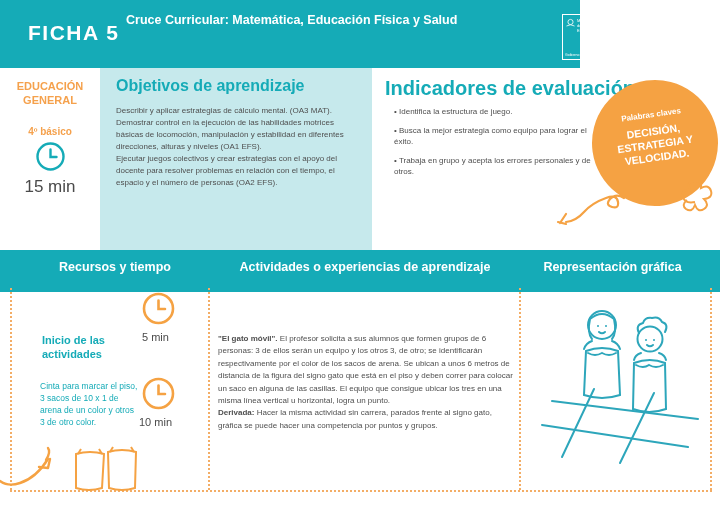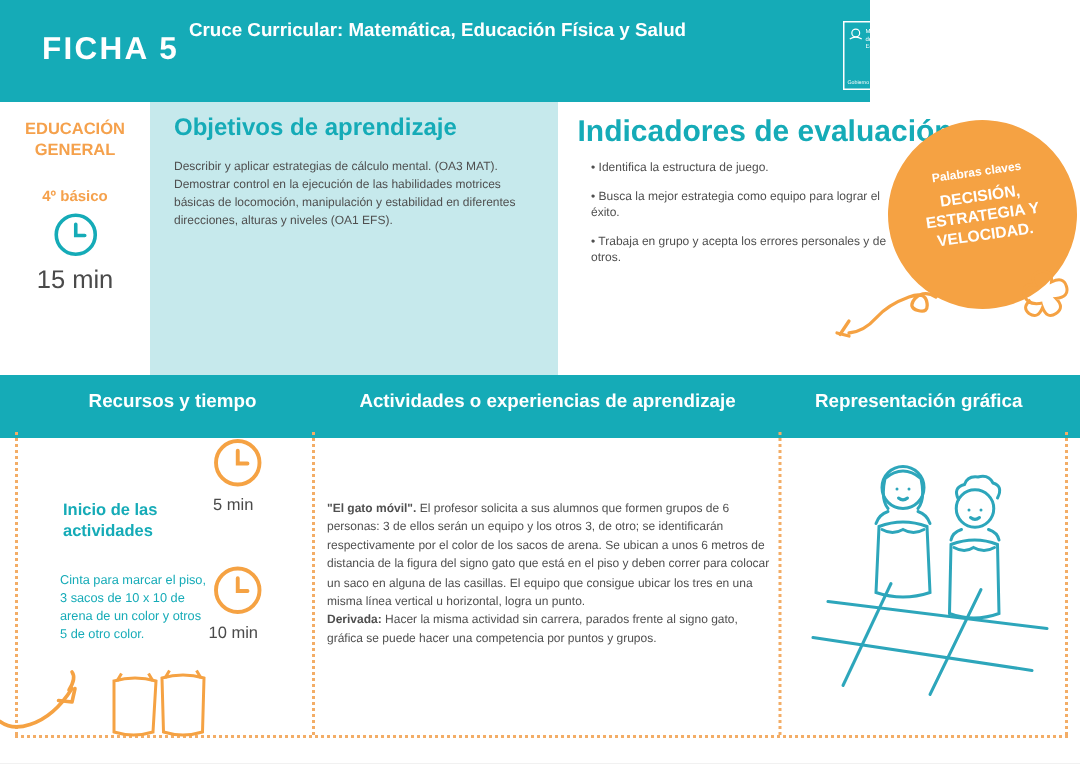--- a/index.html
+++ b/index.html
@@ -107,20 +107,21 @@
       <path d="M15.5 8.5 V16 H21.5" fill="none" stroke="#15abb7" stroke-width="2.4" stroke-linecap="round"></path>
     </svg>
   </span>
   <div id="dur" class="sidebar-txt">15 min</div>
 
   <div id="obj-panel">
     <div id="obj-head">Objetivos de aprendizaje</div>
     <div id="obj-body">
       <p>Describir y aplicar estrategias de cálculo mental. (OA3 MAT).</p>
       <p>Demostrar control en la ejecución de las habilidades motrices básicas de locomoción, manipulación y estabilidad en diferentes direcciones, alturas y niveles (OA1 EFS).</p>
+      <p>Ejecutar juegos colectivos y crear estrategias con el apoyo del docente para resolver problemas en relación con el tiempo, el espacio y el número de personas (OA2 EFS).</p>
     </div>
   </div>
 
   <div id="ind-head">Indicadores de evaluación</div>
   <div id="ind-list">
     <div class="bullet">Identifica la estructura de juego.</div>
     <div class="bullet">Busca la mejor estrategia como equipo para lograr el éxito.</div>
     <div class="bullet">Trabaja en grupo y acepta los errores personales y de otros.</div>
   </div>
 
@@ -156,21 +157,21 @@
 
   <div id="res1-txt" class="res-txt">Inicio de las actividades</div>
   <span class="abs" style="left:141px;top:291px;">
     <svg width="35" height="35" viewBox="0 0 35 35">
       <circle cx="17.5" cy="17.5" r="14.5" fill="none" stroke="#f5a243" stroke-width="2.6"></circle>
       <path d="M17.5 9.5 V18 H24" fill="none" stroke="#f5a243" stroke-width="2.6" stroke-linecap="round"></path>
     </svg>
   </span>
   <div id="time1" class="time-lbl">5 min</div>
 
-  <div id="res2-txt" class="res-txt">Cinta para marcar el piso, 3 sacos de 10 x 10 de arena de un color y otros 5 de otro color.</div>
+  <div id="res2-txt" class="res-txt">Cinta para marcar el piso, 3 sacos de 10 x 1 de arena de un color y otros 3 de otro color.</div>
   <span class="abs" style="left:141px;top:376px;">
     <svg width="35" height="35" viewBox="0 0 35 35">
       <circle cx="17.5" cy="17.5" r="14.5" fill="none" stroke="#f5a243" stroke-width="2.6"></circle>
       <path d="M17.5 9.5 V18 H24" fill="none" stroke="#f5a243" stroke-width="2.6" stroke-linecap="round"></path>
     </svg>
   </span>
   <div id="time2" class="time-lbl">10 min</div>
 
   <span class="abs" style="left:-4px;top:437px;">
     <svg width="66" height="52" viewBox="0 0 66 52" fill="none" stroke="#f5a243" stroke-width="2.4" stroke-linecap="round">

